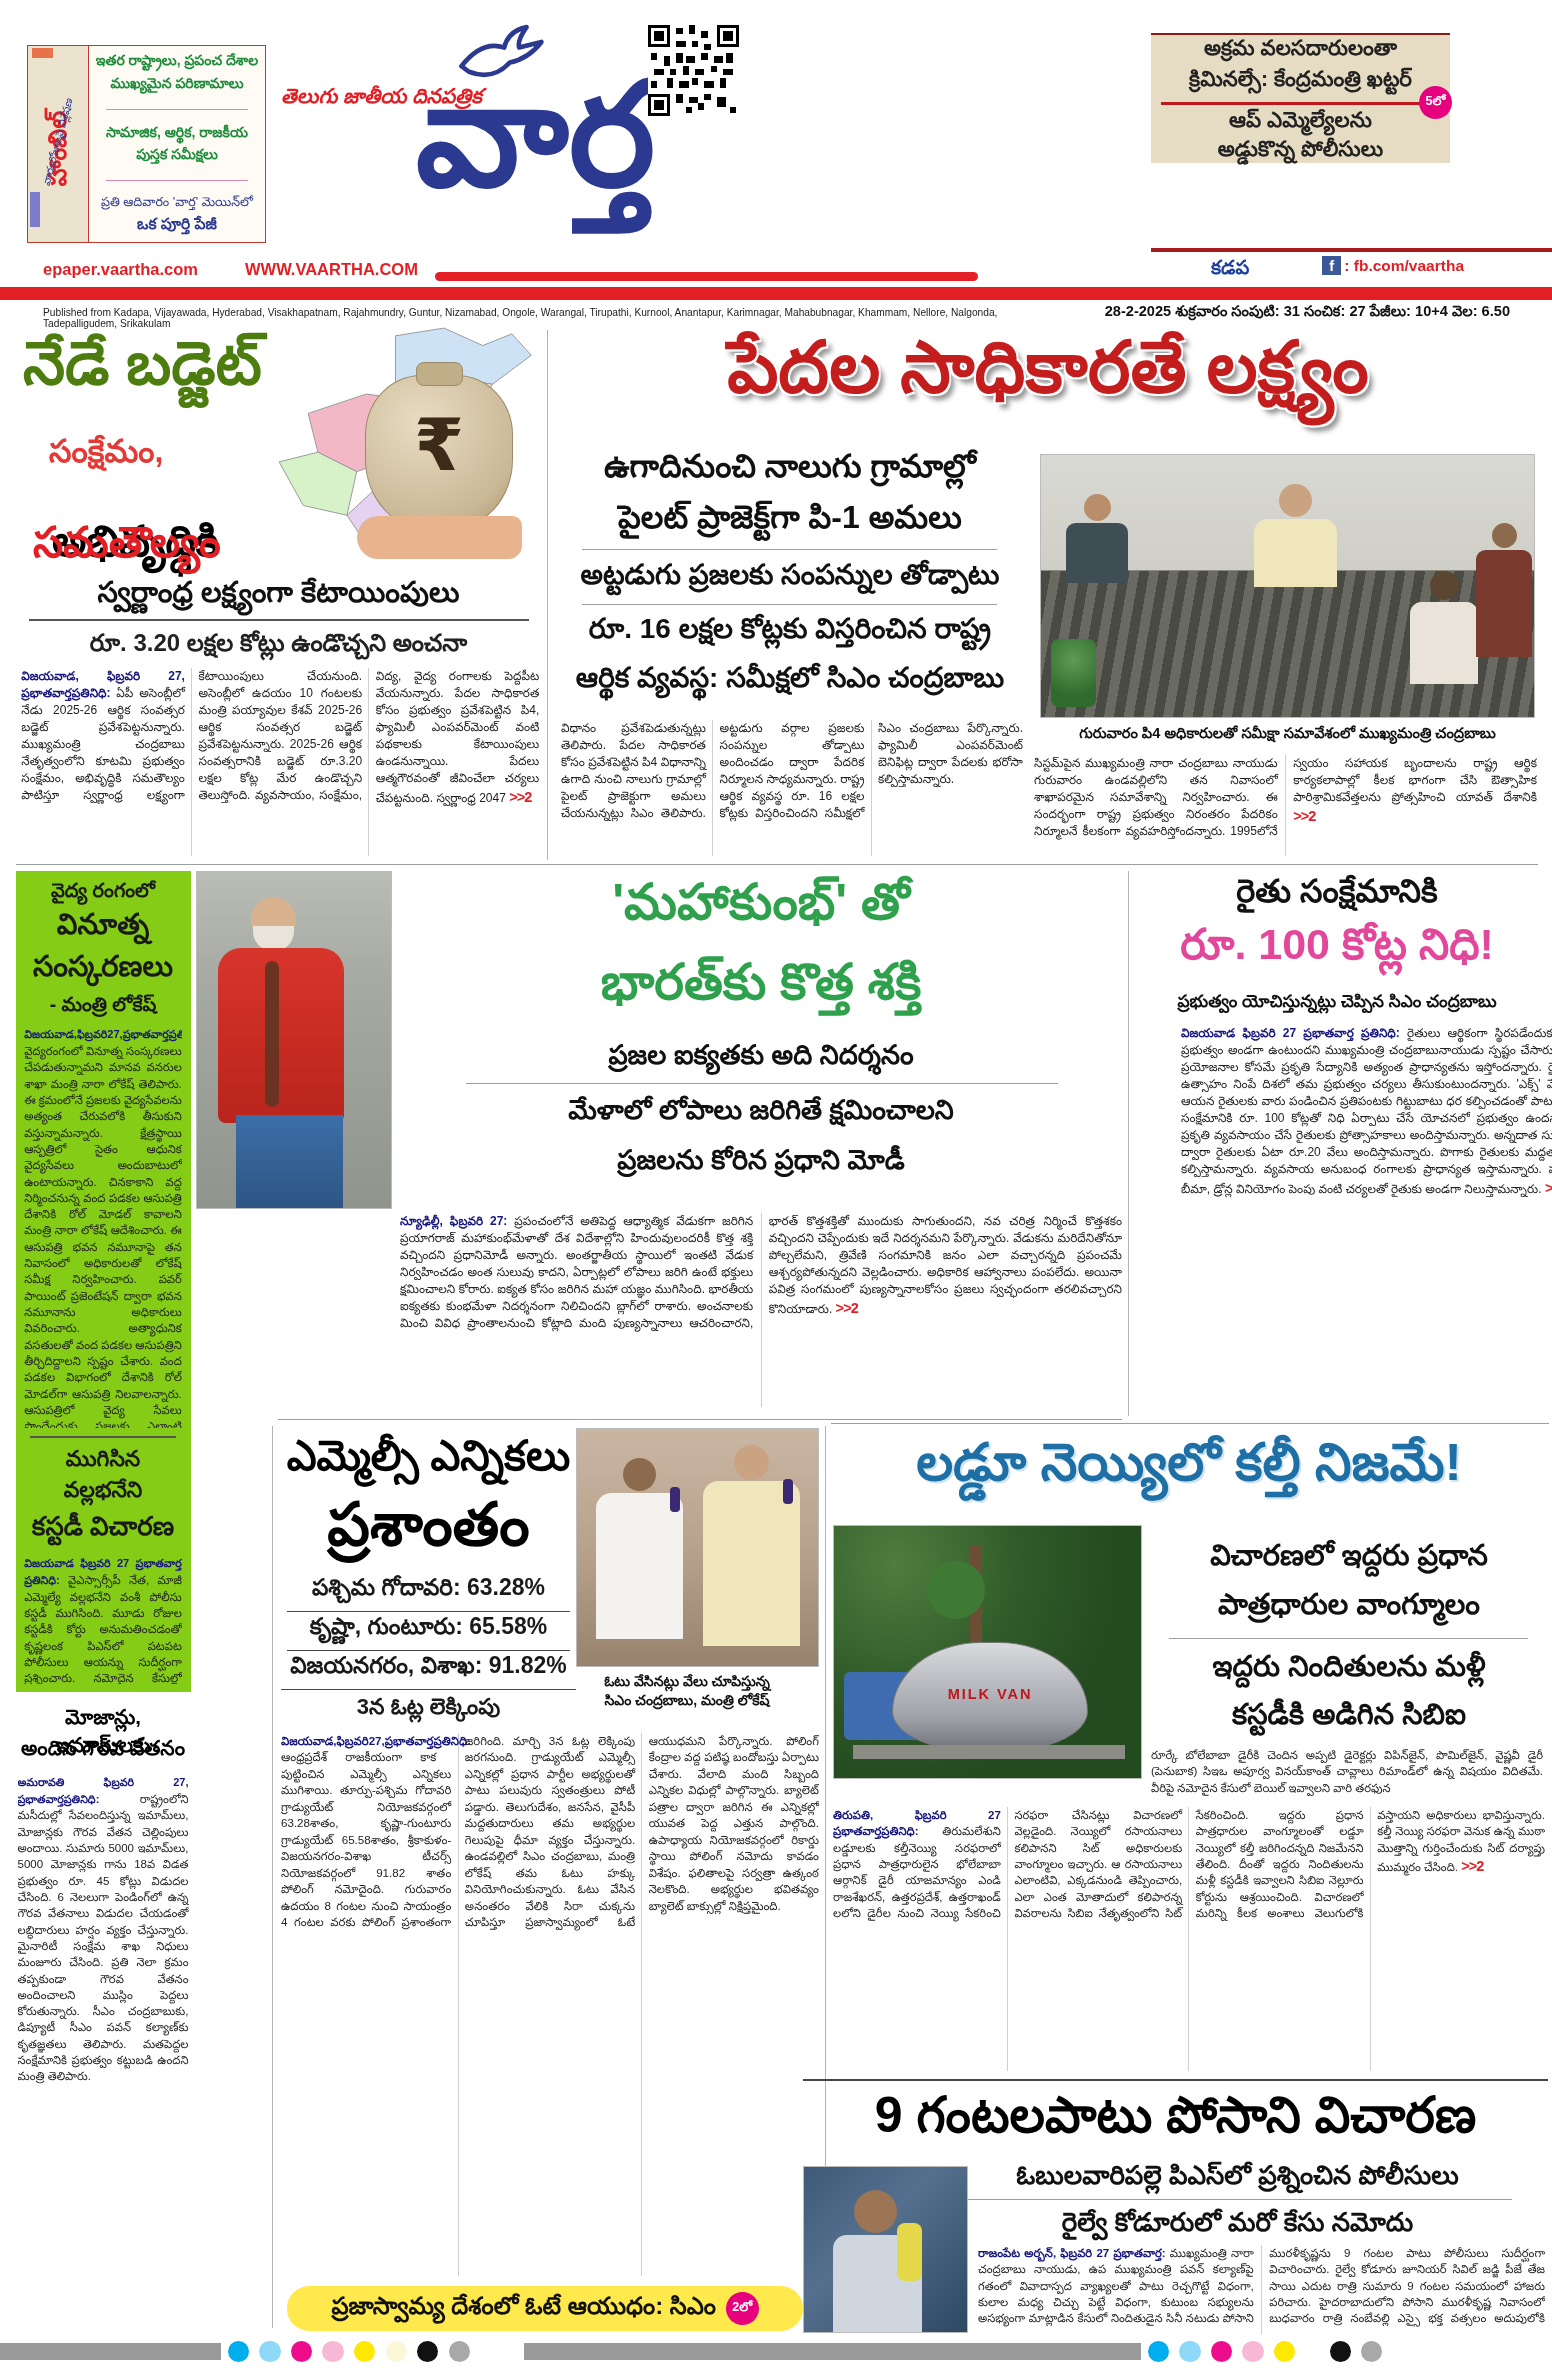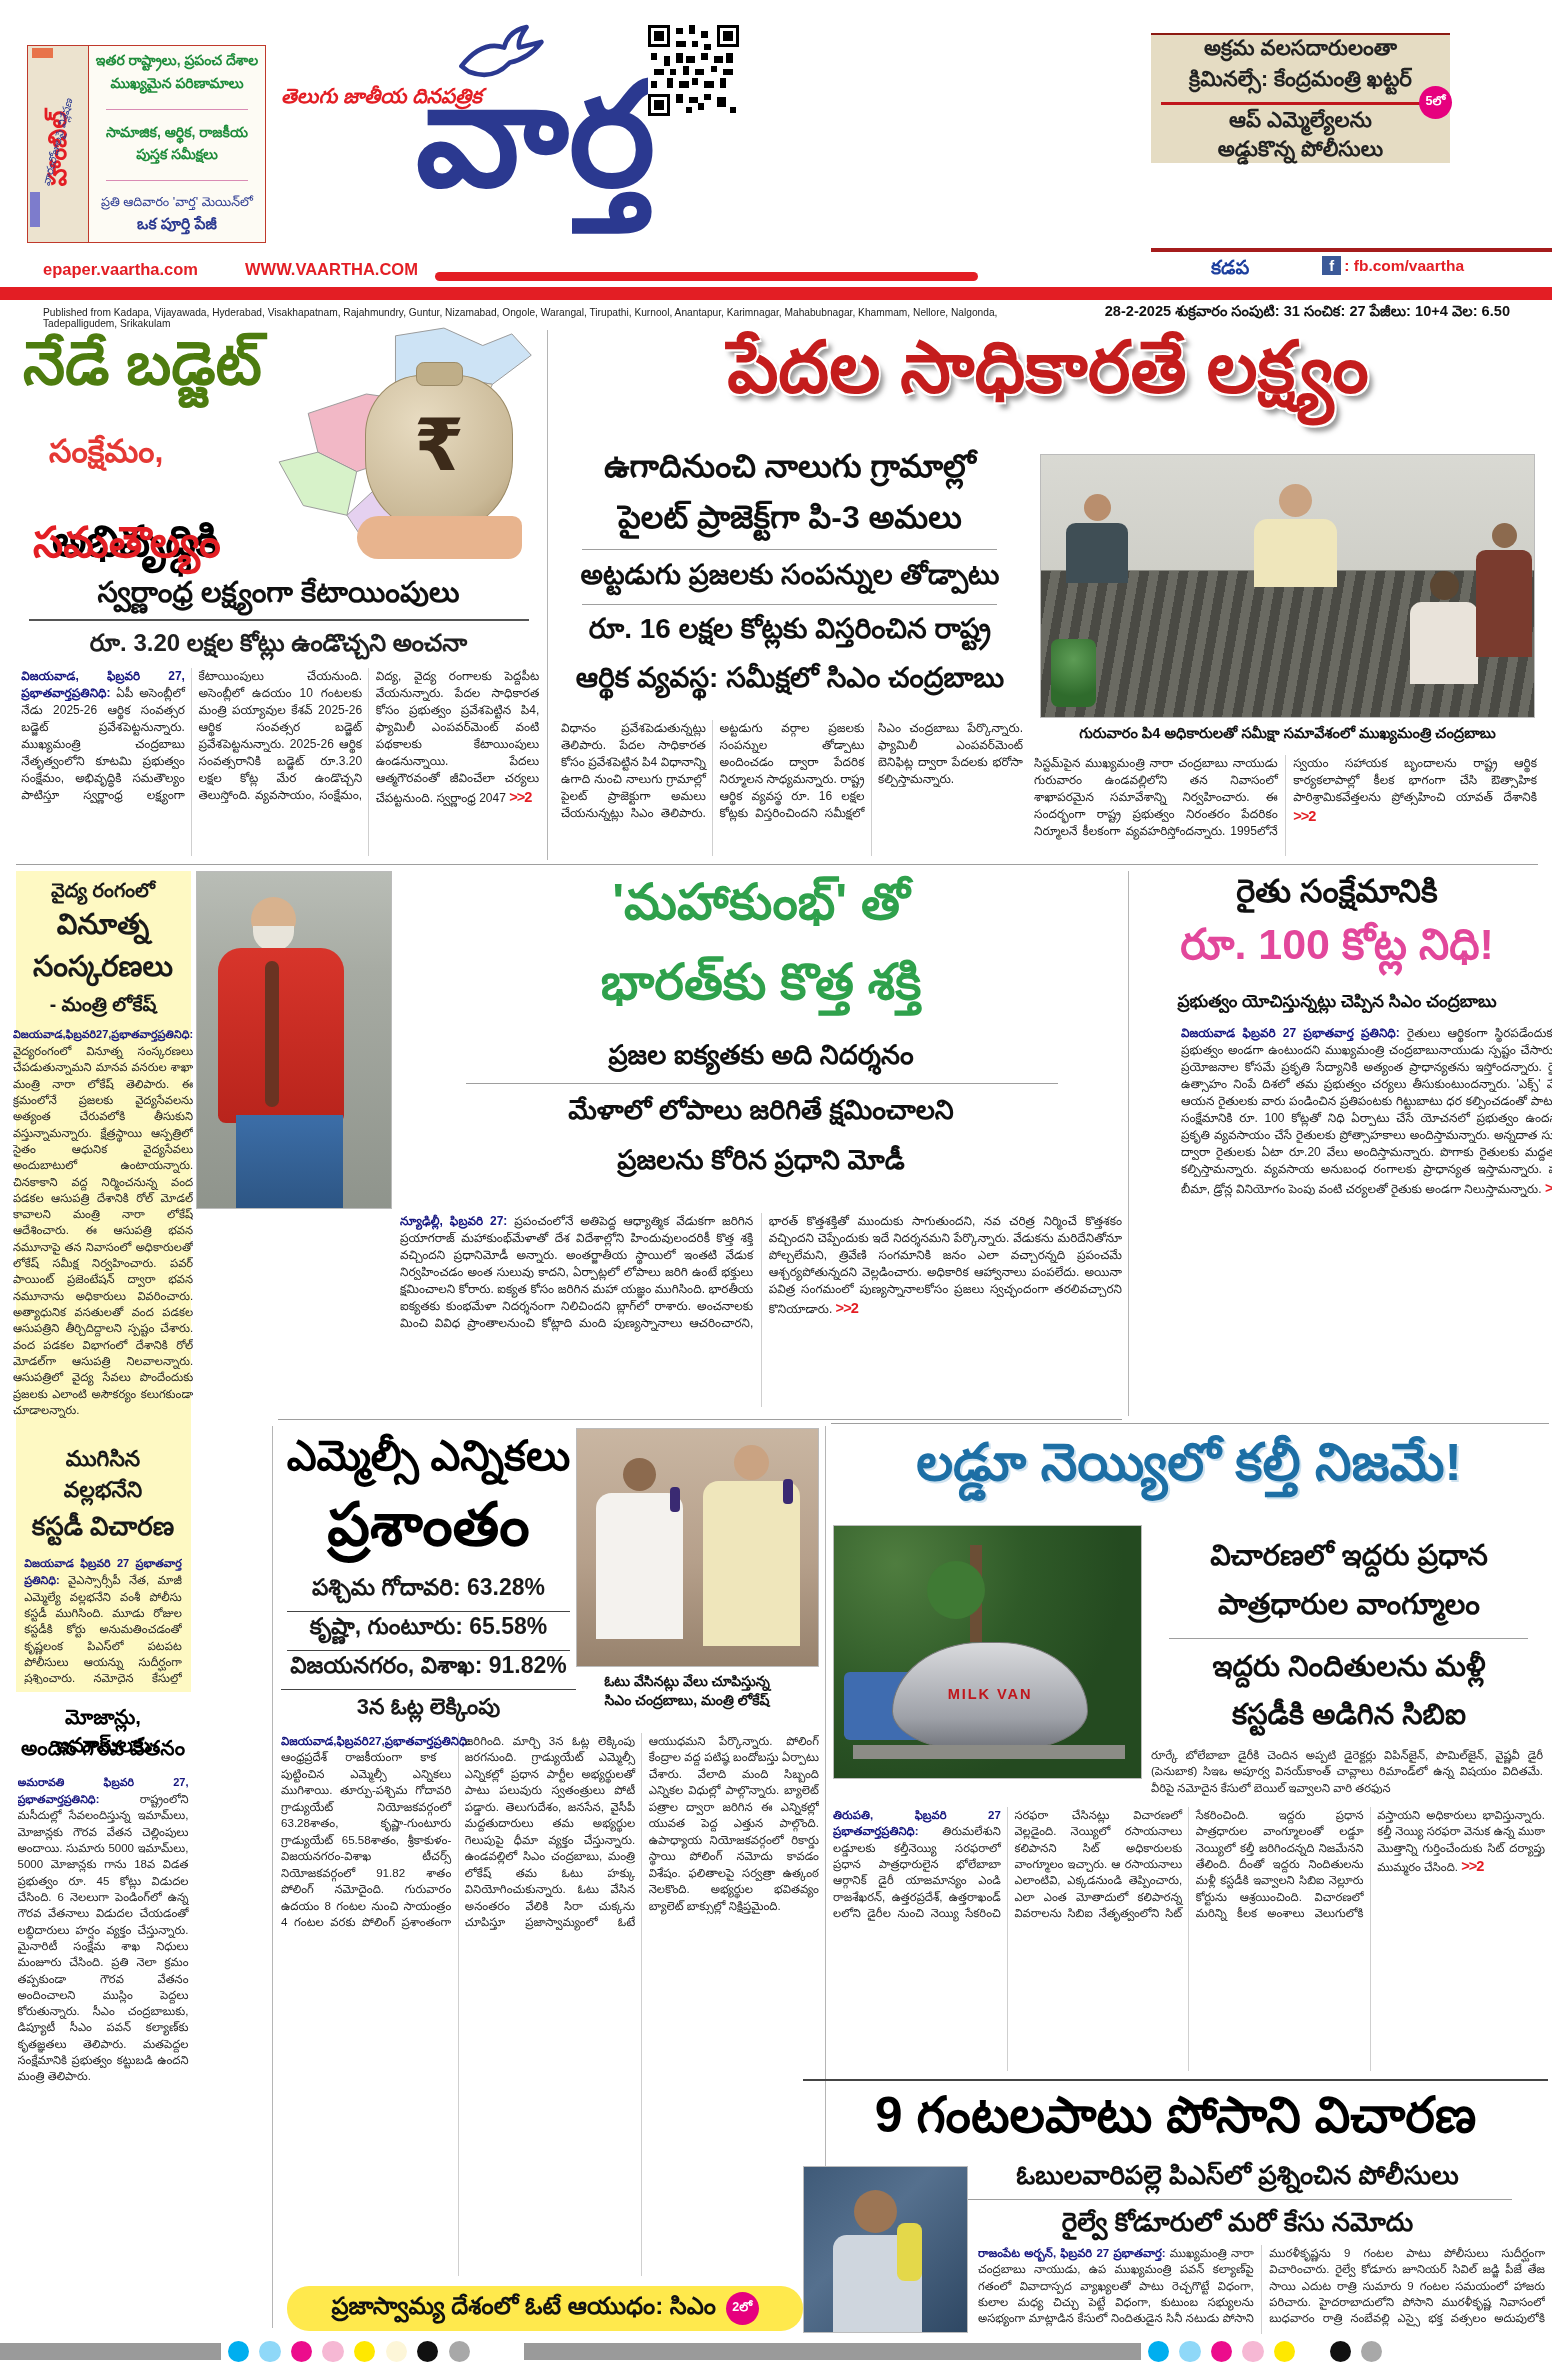--- a/index.html
+++ b/index.html
@@ -13,21 +13,21 @@
   .body-txt{font-size:12px;line-height:1.42;color:#222;overflow:hidden;}
   .cols2{column-count:2;column-gap:15.5px;column-rule:1px solid #cfcfcf;}
   .cols3{column-count:3;column-gap:13.6px;column-rule:1px solid #cfcfcf;}
   .cols4{column-count:4;column-gap:13.6px;column-rule:1px solid #cfcfcf;}
   .dateline{font-weight:bold;color:#16167e;}
   .jump{color:#e31e24;font-weight:bold;font-size:14.6px;letter-spacing:-1px;}
   .hrule{background:#9e9e9e;height:1px;}
   .vrule{background:#b5b5b5;width:1px;}
   .photo{border:1px solid #bbb;box-sizing:border-box;overflow:hidden;}
   .caption{font-size:14px;font-weight:bold;color:#111;line-height:1.25;}
-  .lavbox{background:#fef9c3;box-sizing:border-box;padding:7.8px 8.7px;align-items:center;}
+  .lavbox{background:#84cc16;box-sizing:border-box;padding:7.8px 8.7px;}
   .tanbox{background:#e5dcc3;box-sizing:border-box;}
   .badge{background:#e6007e;color:#fff;border-radius:50%;width:33px;height:33px;
          display:flex;align-items:center;justify-content:center;font-size:12.6px;font-weight:bold;}
   .statline{border-bottom:1.9px solid #444;padding-bottom:4.9px;}
   .dot{width:21.3px;height:21.3px;border-radius:50%;display:inline-block;margin:0 2.9px;vertical-align:middle;}
   .headline-red{color:#c41d1d;text-shadow:-1.9px -1.9px 0 #fff,1.9px -1.9px 0 #fff,-1.9px 1.9px 0 #fff,1.9px 1.9px 0 #fff,4.9px 5.8px 4.9px rgba(60,60,60,.55);}
 </style>
 </head>
 <body>
 
@@ -169,21 +169,21 @@
 
   <div class="abs body-txt cols3 j" style="left:21.3px;top:668px;width:518px;height:188px;">
     <span class="dateline">విజయవాడ, ఫిబ్రవరి 27, ప్రభాతవార్తప్రతినిధి:</span><span> ఏపీ అసెంబ్లీలో నేడు 2025-26 ఆర్థిక సంవత్సర బడ్జెట్ ప్రవేశపెట్టనున్నారు. ముఖ్యమంత్రి చంద్రబాబు నేతృత్వంలోని కూటమి ప్రభుత్వం సంక్షేమం, అభివృద్ధికి సమతౌల్యం పాటిస్తూ స్వర్ణాంధ్ర లక్ష్యంగా కేటాయింపులు చేయనుంది. అసెంబ్లీలో ఉదయం 10 గంటలకు మంత్రి పయ్యావుల కేశవ్ 2025-26 ఆర్థిక సంవత్సర బడ్జెట్ ప్రవేశపెట్టనున్నారు. 2025-26 ఆర్థిక సంవత్సరానికి బడ్జెట్ రూ.3.20 లక్షల కోట్ల మేర ఉండొచ్చని తెలుస్తోంది. వ్యవసాయం, సంక్షేమం, విద్య, వైద్య రంగాలకు పెద్దపీట వేయనున్నారు. పేదల సాధికారత కోసం ప్రభుత్వం ప్రవేశపెట్టిన పి4, ఫ్యామిలీ ఎంపవర్‌మెంట్ వంటి పథకాలకు కేటాయింపులు ఉండనున్నాయి. పేదలు ఆత్మగౌరవంతో జీవించేలా చర్యలు చేపట్టనుంది. స్వర్ణాంధ్ర 2047 </span><span class="jump">&gt;&gt;2</span>
   </div>
 
   <div class="abs vrule" style="left:547px;top:330px;height:530px;"></div>
 
   <div class="abs b c nowrap headline-red" style="left:558px;top:328px;width:980px;font-size:72px;line-height:1.1;">పేదల సాధికారతే లక్ష్యం</div>
 
   <div class="abs b c" style="left:561px;top:448px;width:458px;font-size:32px;color:#111;">ఉగాదినుంచి నాలుగు గ్రామాల్లో</div>
-  <div class="abs b c" style="left:561px;top:499px;width:458px;font-size:32px;color:#111;">పైలట్ ప్రాజెక్ట్‌గా పి-3 అమలు</div>
+  <div class="abs b c" style="left:561px;top:499px;width:458px;font-size:32px;color:#111;">పైలట్ ప్రాజెక్ట్‌గా పి-1 అమలు</div>
   <div class="abs hrule" style="left:582px;top:549px;width:415px;"></div>
   <div class="abs b c" style="left:561px;top:559px;width:458px;font-size:28px;color:#111;">అట్టడుగు ప్రజలకు సంపన్నుల తోడ్పాటు</div>
   <div class="abs hrule" style="left:582px;top:604px;width:415px;"></div>
   <div class="abs b c" style="left:561px;top:613px;width:458px;font-size:28px;color:#111;">రూ. 16 లక్షల కోట్లకు విస్తరించిన రాష్ట్ర</div>
   <div class="abs b c" style="left:561px;top:662px;width:458px;font-size:28px;color:#111;">ఆర్థిక వ్యవస్థ: సమీక్షలో సిఎం చంద్రబాబు</div>
 
   <div class="abs photo" style="left:1040px;top:454px;width:495px;height:264px;background:
      linear-gradient(180deg,#d9d9d3 0%,#cfcfc8 44%,#8a8a82 44%,#55554e 70%,#3c3c36 100%);">
     <div class="abs" style="left:0;top:116px;width:495px;height:147px;background:repeating-linear-gradient(100deg,#4a4a44 0 9.7px,#6a6a62 9.7px 19.4px);"></div>
     <div class="abs" style="left:213px;top:29px;width:83px;height:107px;">

